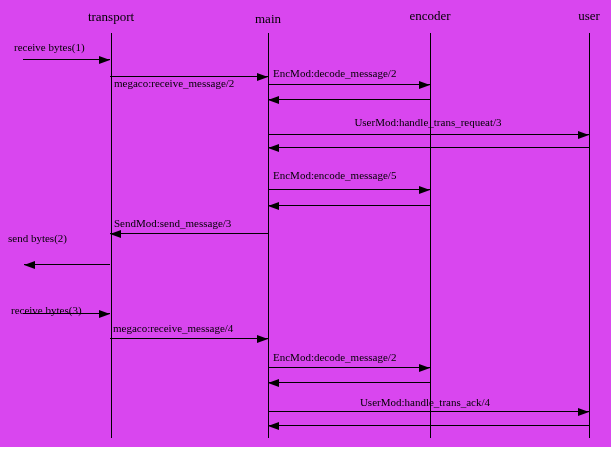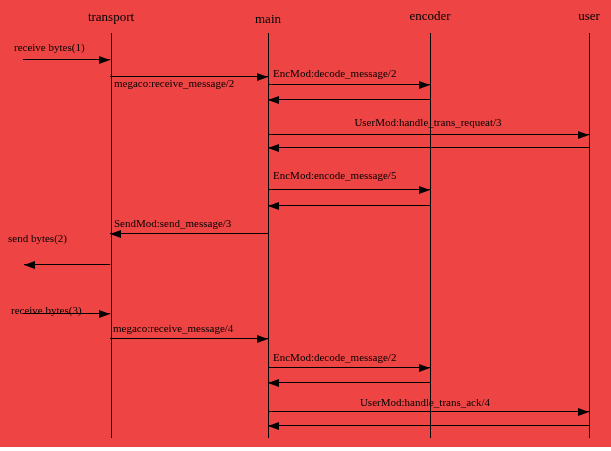--- a/index.html
+++ b/index.html
@@ -33,21 +33,21 @@
   }
   .arrowhead.right{border-left:11px solid #000;}
   .arrowhead.left{border-right:11px solid #000;}
   .footer-strip{
     position:absolute;left:0;bottom:0;width:611px;height:4px;background:#fff;
   }
 </style>
 </head>
 <body>
 
-<div class="stage" style="background: #ef4444;">
+<div class="stage" style="background: #d946ef;">
   <div class="footer-strip"></div>
 <div class="actor-label" style="left: 111px; top: 10px;">transport</div>
     <div class="lifeline" style="left: 111px; top: 33px; height: 405px; background: rgb(0, 0, 0);"></div>
     <div class="actor-label" style="left: 268px; top: 12px;">main</div>
     <div class="lifeline" style="left: 268px; top: 33px; height: 405px; background: rgb(0, 0, 0);"></div>
     <div class="actor-label" style="left: 430px; top: 9px;">encoder</div>
     <div class="lifeline" style="left: 430px; top: 33px; height: 405px; background: rgb(0, 0, 0);"></div>
     <div class="actor-label" style="left: 589px; top: 9px;">user</div>
     <div class="lifeline" style="left: 589px; top: 33px; height: 405px; background: rgb(0, 0, 0);"></div>
     <div class="msg-label" style="left: 14px; top: 41px;">receive bytes(1)</div>

